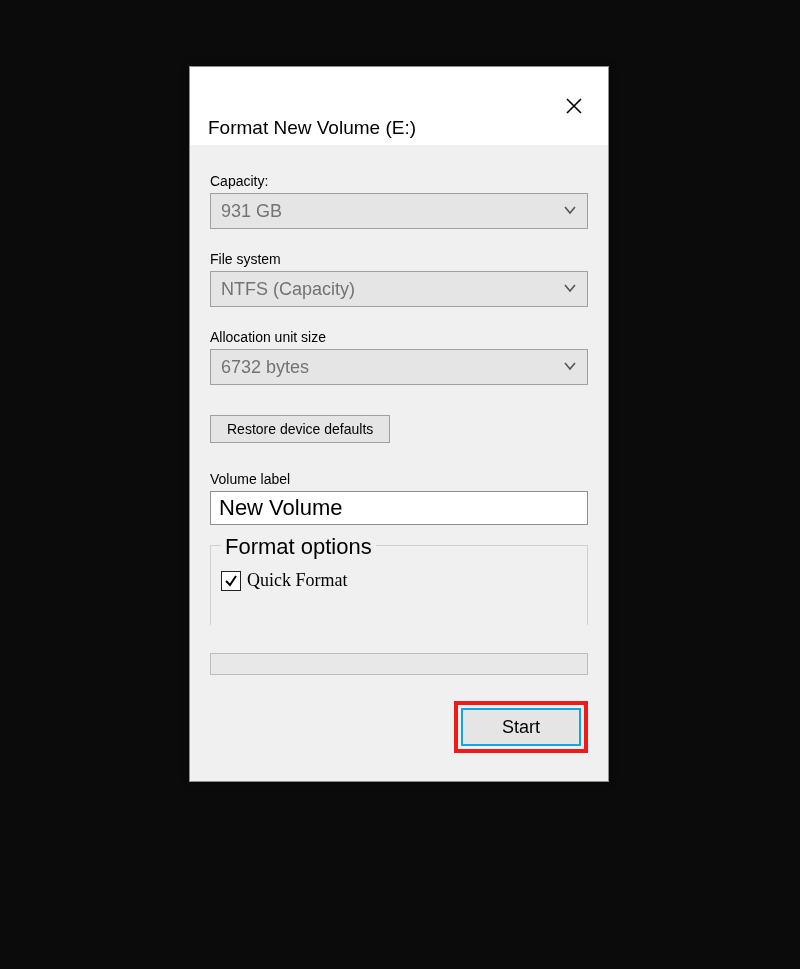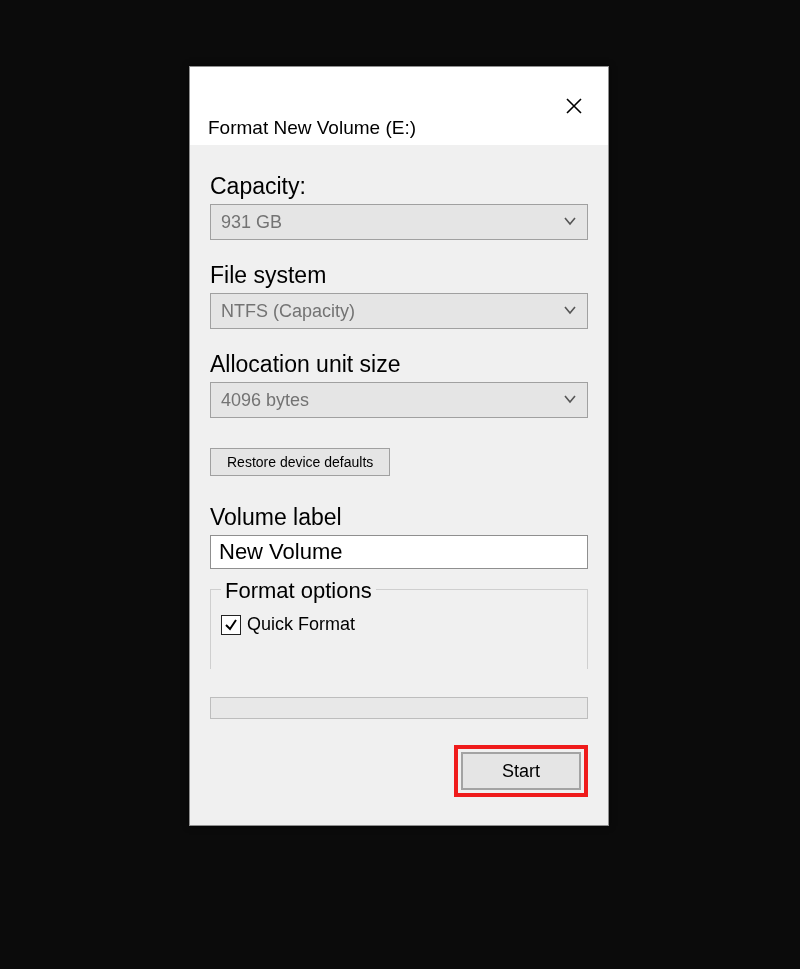--- a/index.html
+++ b/index.html
@@ -36,21 +36,21 @@
       align-items: center;
       justify-content: center;
       cursor: pointer;
     }
     .close-x svg { width: 16px; height: 16px; }
     .body {
       background: #f0f0f0;
       padding: 28px 20px 24px 20px;
     }
     .label {
-      font-size: 23px;
+      font-size: 14px;
       margin-bottom: 4px;
     }
     .select {
       width: 100%;
       height: 36px;
       background: #e5e5e5;
       border: 1px solid #a0a0a0;
       display: flex;
       align-items: center;
       justify-content: space-between;
@@ -93,21 +93,21 @@
       margin-bottom: 28px;
     }
     .fieldset .legend {
       position: relative;
       top: -20px;
       background: #f0f0f0;
       padding: 0 4px;
       display: inline-block;
       font-size: 22px;
     }
-    .fieldset-inner { margin-top: -10px; }
+    .fieldset-inner { margin-top: -10px; font-family: Liberation Serif, serif; }
     .check-row {
       display: flex;
       align-items: center;
       gap: 6px;
       cursor: pointer;
     }
     .checkbox {
       width: 20px;
       height: 20px;
       border: 1px solid #222;
@@ -134,21 +134,21 @@
     .btn {
       width: 120px;
       height: 38px;
       background: #e5e5e5;
       border: 1px solid #a0a0a0;
       font-size: 18px;
       font-family: inherit;
       cursor: pointer;
     }
     .btn.primary {
-      border: 2px solid #a3a3a3;
+      border: 2px solid #0ea5e9;
     }
     .highlight {
       border: 4px solid #ef1b1b;
       padding: 3px;
     }
   </style>
 </head>
 <body>
 
 <div class="dialog">
@@ -181,21 +181,21 @@
       <span>NTFS (Capacity)</span>
       <span class="chev">
         <svg viewBox="0 0 14 14">
             <path d="M2 4 L7 10 L12 4" stroke="#555" stroke-width="1.6" fill="none"></path>
           </svg>
       </span>
     </div>
 
     <div class="label">Allocation unit size</div>
     <div class="select">
-      <span>4096 bytes</span>
+      <span>6732 bytes</span>
       <span class="chev">
         <svg viewBox="0 0 14 14">
             <path d="M2 4 L7 10 L12 4" stroke="#555" stroke-width="1.6" fill="none"></path>
           </svg>
       </span>
     </div>
 
     <div class="restore-btn">
       <span>Restore device defaults</span>
     </div>

